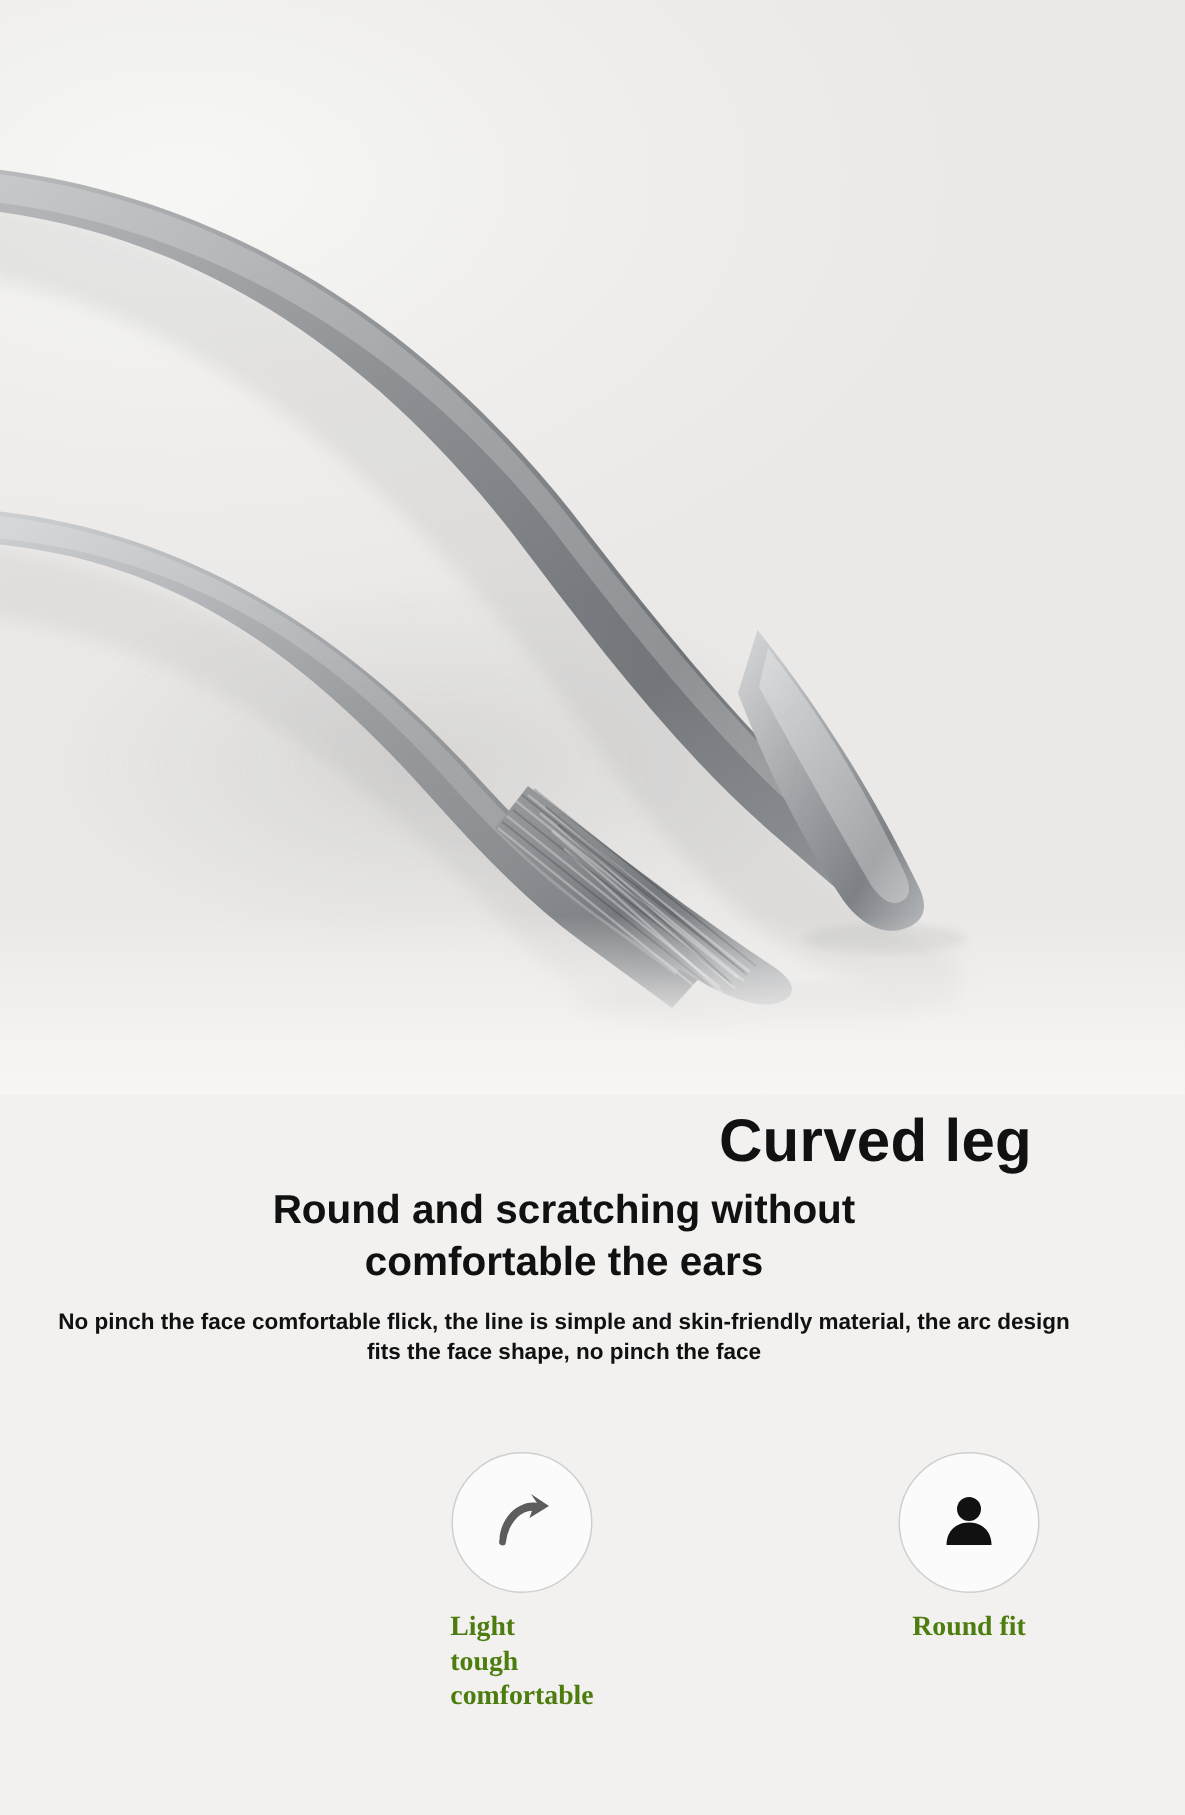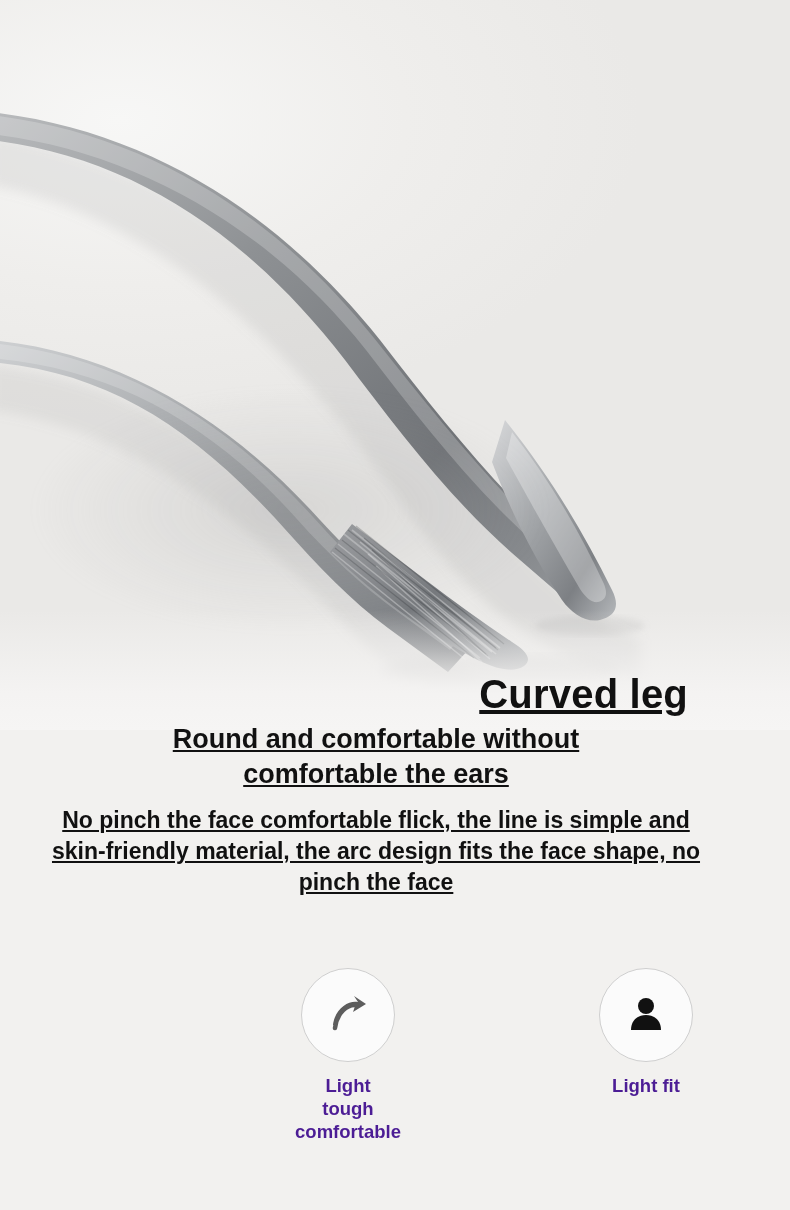--- a/index.html
+++ b/index.html
@@ -39,46 +39,45 @@
   .photo-bottom-fade {
     position: absolute;
     left: 0; bottom: 0; width: 790px; height: 120px;
     background: linear-gradient(to bottom, rgba(242,241,239,0) 0%, #f4f3f2 70%, #f6f5f4 100%);
   }
 
   
   .copy {
     position: absolute;
     left: 0;
-    top: 673px;
+    top: 740px;
     width: 752px;
     text-align: center;
     color: #111111;
-    text-decoration: underline;
   }
   .headline {
     font-size: 40px;
     font-weight: bold;
     letter-spacing: 0.2px;
     text-align: right;
     padding-right: 64px;
     margin: 0 0 6px 0;
     line-height: 1.08;
   }
   .subhead {
     font-size: 27px;
     font-weight: bold;
     line-height: 1.28;
     margin: 0 0 14px 0;
     padding: 0 42px;
     text-align: center;
   }
   .subhead .line2 { display: block; }
   .body-copy {
-    font-size: 23px;
+    font-size: 15px;
     font-weight: bold;
     line-height: 1.34;
     margin: 0;
     padding: 0 36px;
     text-align: center;
   }
 
   
   .features {
     position: absolute;
@@ -103,23 +102,24 @@
     display: flex;
     align-items: center;
     justify-content: center;
     background: #fbfbfb;
   }
   .feature-label {
     margin-top: 12px;
     font-size: 18.5px;
     font-weight: bold;
     line-height: 1.25;
-    color: #4c1d95;
-    text-align: center;
+    color: #4d7c0f;
+    text-align: left;
     white-space: pre-line;
+    font-family: Liberation Serif, serif;
   }
   .svg-icon { display: block; }
 </style>
 </head>
 <body>
 
 <div class="page">
 
   <div class="photo">
     <svg width="790" height="730" viewBox="0 0 790 730" class="svg-icon">
@@ -208,21 +208,21 @@
       <ellipse cx="500" cy="672" rx="120" ry="16" fill="rgba(150,150,150,0.20)" filter="url(#blur6)"></ellipse>
       <ellipse cx="590" cy="626" rx="55" ry="10" fill="rgba(150,150,150,0.20)" filter="url(#blur3)"></ellipse>
     </svg>
     <div class="photo-soft-shadow"></div>
     <div class="photo-bottom-fade"></div>
   </div>
 
   <div class="copy">
     <h1 class="headline">Curved leg</h1>
     <h2 class="subhead">
-      <span>Round and comfortable without</span>
+      <span>Round and scratching without</span>
       <span class="line2">comfortable the ears</span>
     </h2>
     <p class="body-copy">No pinch the face comfortable flick, the line is simple and skin-friendly material, the arc design fits the face shape, no pinch the face</p>
   </div>
 
   <div class="features">
 
     <div class="feature">
       <div class="circle">
         <svg class="svg-icon" width="46" height="46" viewBox="0 0 46 46">
@@ -235,18 +235,18 @@
 comfortable</div>
     </div>
 
     <div class="feature">
       <div class="circle">
         <svg class="svg-icon" width="46" height="46" viewBox="0 0 46 46">
           <circle cx="23" cy="14" r="8" fill="#111111"></circle>
           <path d="M8 38 C 8 28 15 23 23 23 C 31 23 38 28 38 38 Z" fill="#111111"></path>
         </svg>
       </div>
-      <div class="feature-label">Light fit</div>
+      <div class="feature-label">Round fit</div>
     </div>
 
 
   </div>
 </div>
 
 </body></html>

